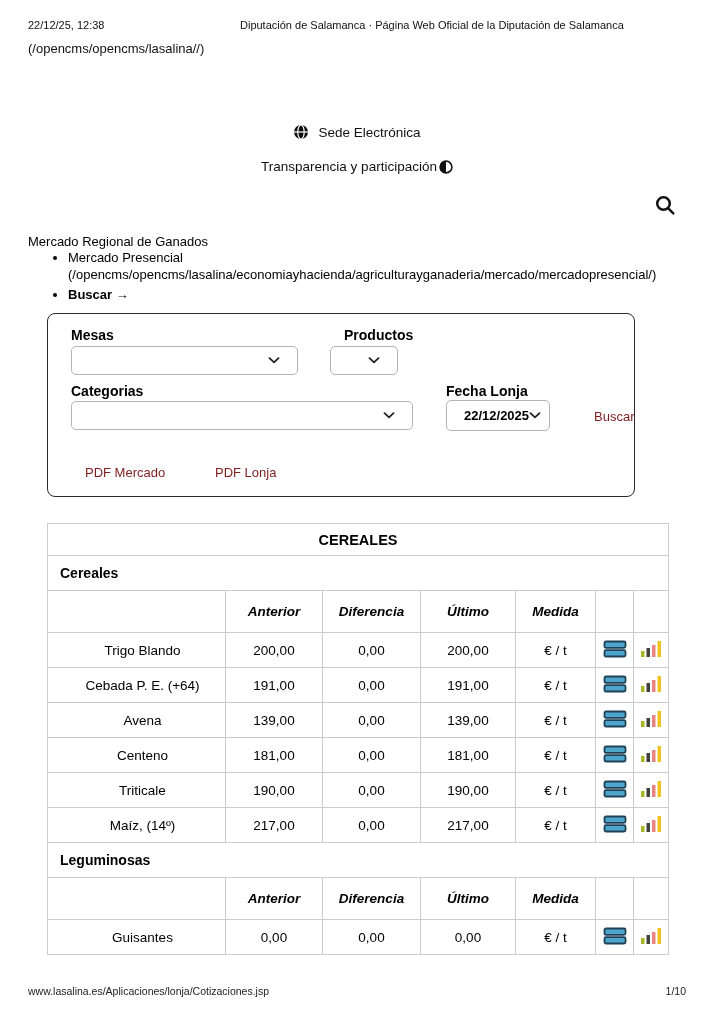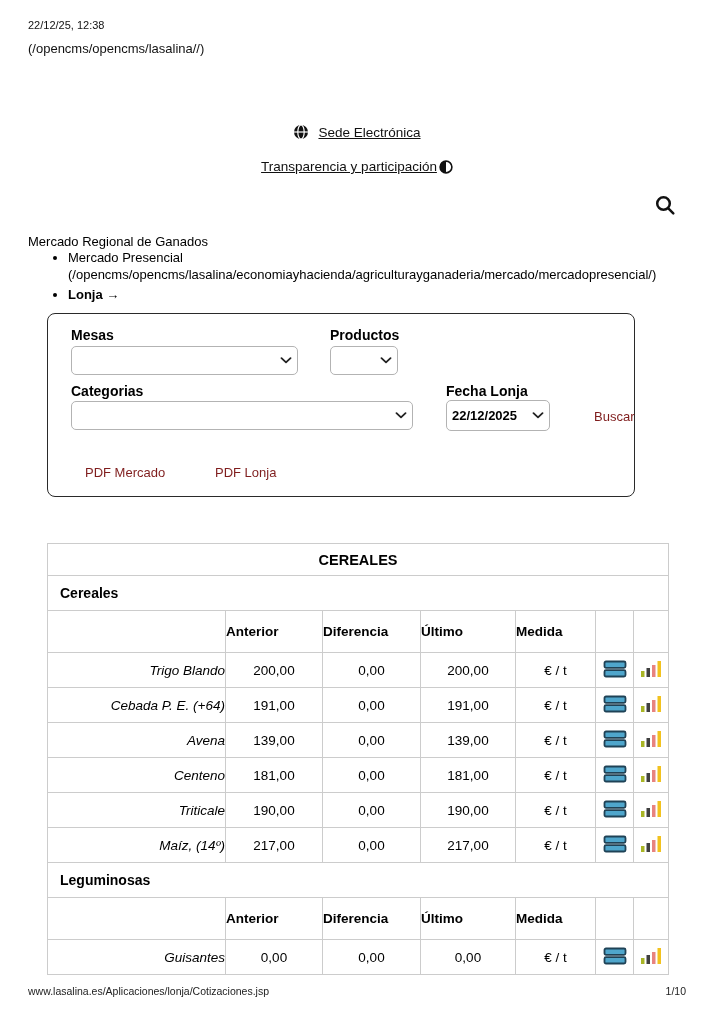--- a/index.html
+++ b/index.html
@@ -10,60 +10,61 @@
     font-family:"Liberation Sans", sans-serif; overflow:hidden;
   }
   
   .ph-date { position:absolute; left:28px; top:13px; font-size:11px; color:#111; }
   .ph-title { position:absolute; left:240px; top:13px; font-size:11px; color:#111; }
   .home-link { position:absolute; left:28px; top:35px; font-size:13px; color:#111; }
   .pf-url { position:absolute; left:28px; top:979px; font-size:10.5px; color:#222; }
   .pf-page { position:absolute; right:28px; top:979px; font-size:10.5px; color:#222; }
 
   
-  .nav-row { position:absolute; left:0; width:714px; display:flex; justify-content:center; align-items:center; font-size:13.5px; color:#111;text-decoration:underline; }
+  .nav-row { position:absolute; left:0; width:714px; display:flex; justify-content:center; align-items:center; font-size:13.5px; color:#111; }
   .nav-sede { top:118px; gap:9px; }
   .nav-transp { top:153px; gap:2px; }
   .icon { display:inline-flex; align-items:center; justify-content:center; }
   .search-btn { position:absolute; left:652px; top:186px; width:26px; height:26px; cursor:pointer; }
 
   
   .crumb-title { position:absolute; left:28px; top:228px; font-size:13px; }
   .crumb-list { position:absolute; left:50px; top:243px; font-size:13px; list-style:disc; padding-left:18px; }
   .crumb-list li { margin-bottom:3px; line-height:1.32; }
   .crumb-url { display:block; }
   .crumb-bold { font-weight:bold; }
 
   
   .filter-box { position:absolute; left:47px; top:307px; width:588px; height:184px;
     border:1.6px solid #2a2a2a; border-radius:8px; background:#fff; }
   .f-label { position:absolute; font-size:14px; font-weight:bold; }
   .sel { position:absolute; border:1px solid #b3b3b3; border-radius:5px; background:#fff;
-    display:flex; align-items:center; justify-content:space-between; padding:0 5px; height:29px; cursor:pointer; }
+    display:flex; align-items:center; justify-content:space-between; padding:0 17px; height:29px; cursor:pointer; }
   .sel .val { font-size:13px; }
   .sel-fecha .val { font-weight:bold; }
   .txt-btn { position:absolute; font-size:13px; color:#7f1d1d; cursor:pointer; background:none; border:none; font-family:inherit; }
 
   
-  .price-table { position:absolute; left:47px; top:537px; width:621px; border-collapse:collapse; table-layout:fixed; }
+  .price-table { position:absolute; left:47px; top:517px; width:621px; border-collapse:collapse; table-layout:fixed; }
   .price-table td, .price-table th { border:1px solid #cccccc; font-size:13.5px; background:#fff; }
   .t-title td { font-size:14.5px; font-weight:bold; text-align:center; height:32px; }
   .t-section td { font-size:14px; font-weight:bold; text-align:left; padding-left:12px; height:35px; }
-  .t-head td { font-weight:bold; height:42px; }
+  .t-head td { font-weight:bold; font-style:italic; text-align:center; height:42px; }
   .t-row td { height:35px; text-align:center; }
-  .t-row td.name { text-align:right; padding-left:12px;font-style:italic; }
+  .t-row td.name { text-align:center; padding-left:12px; }
   .ic-cell { vertical-align:middle; }
   .ic-cell .icon { width:100%; cursor:pointer; }
 </style>
 </head>
 <body>
 
 <div class="page">
 
   <div class="ph-date">22/12/25, 12:38</div>
+  <div class="ph-title">Diputación de Salamanca · Página Web Oficial de la Diputación de Salamanca</div>
   <a class="home-link">(/opencms/opencms/lasalina//)</a>
 
   <div class="nav-row nav-sede">
     <span class="icon">
       <svg width="16" height="16" viewBox="0 0 16 16">
         <circle cx="8" cy="8" r="7" fill="#111"></circle>
         <path d="M1 8h14" stroke="#fff" stroke-width="1.2"></path>
         <ellipse cx="8" cy="8" rx="3.2" ry="7" fill="none" stroke="#fff" stroke-width="1.2"></ellipse>
       </svg>
     </span>
@@ -87,36 +88,36 @@
     </svg>
   </div>
 
   <div class="crumb-title">Mercado Regional de Ganados</div>
   <ul class="crumb-list">
     <li>
       <span>Mercado Presencial</span>
       <span class="crumb-url">(/opencms/opencms/lasalina/economiayhacienda/agriculturayganaderia/mercado/mercadopresencial/)</span>
     </li>
     <li>
-      <span class="crumb-bold">Lonja →</span>
+      <span class="crumb-bold">Buscar →</span>
     </li>
   </ul>
 
   <div class="filter-box">
     <div class="f-label" style="left:23px; top:13px;">Mesas</div>
     <div class="sel" style="left:23px; top:32px; width:227px;">
       <span class="val"></span>
       <span class="icon">
         <svg width="12" height="7" viewBox="0 0 12 7">
             <polyline points="1.5,1.2 6,5.4 10.5,1.2" fill="none" stroke="#222" stroke-width="1.8" stroke-linecap="round" stroke-linejoin="round"></polyline>
           </svg>
       </span>
     </div>
 
-    <div class="f-label" style="left:282px; top:13px;">Productos</div>
+    <div class="f-label" style="left:296px; top:13px;">Productos</div>
     <div class="sel" style="left:282px; top:32px; width:68px;">
       <span class="val"></span>
       <span class="icon">
         <svg width="12" height="7" viewBox="0 0 12 7">
             <polyline points="1.5,1.2 6,5.4 10.5,1.2" fill="none" stroke="#222" stroke-width="1.8" stroke-linecap="round" stroke-linejoin="round"></polyline>
           </svg>
       </span>
     </div>
 
     <div class="f-label" style="left:23px; top:69px;">Categorias</div>

